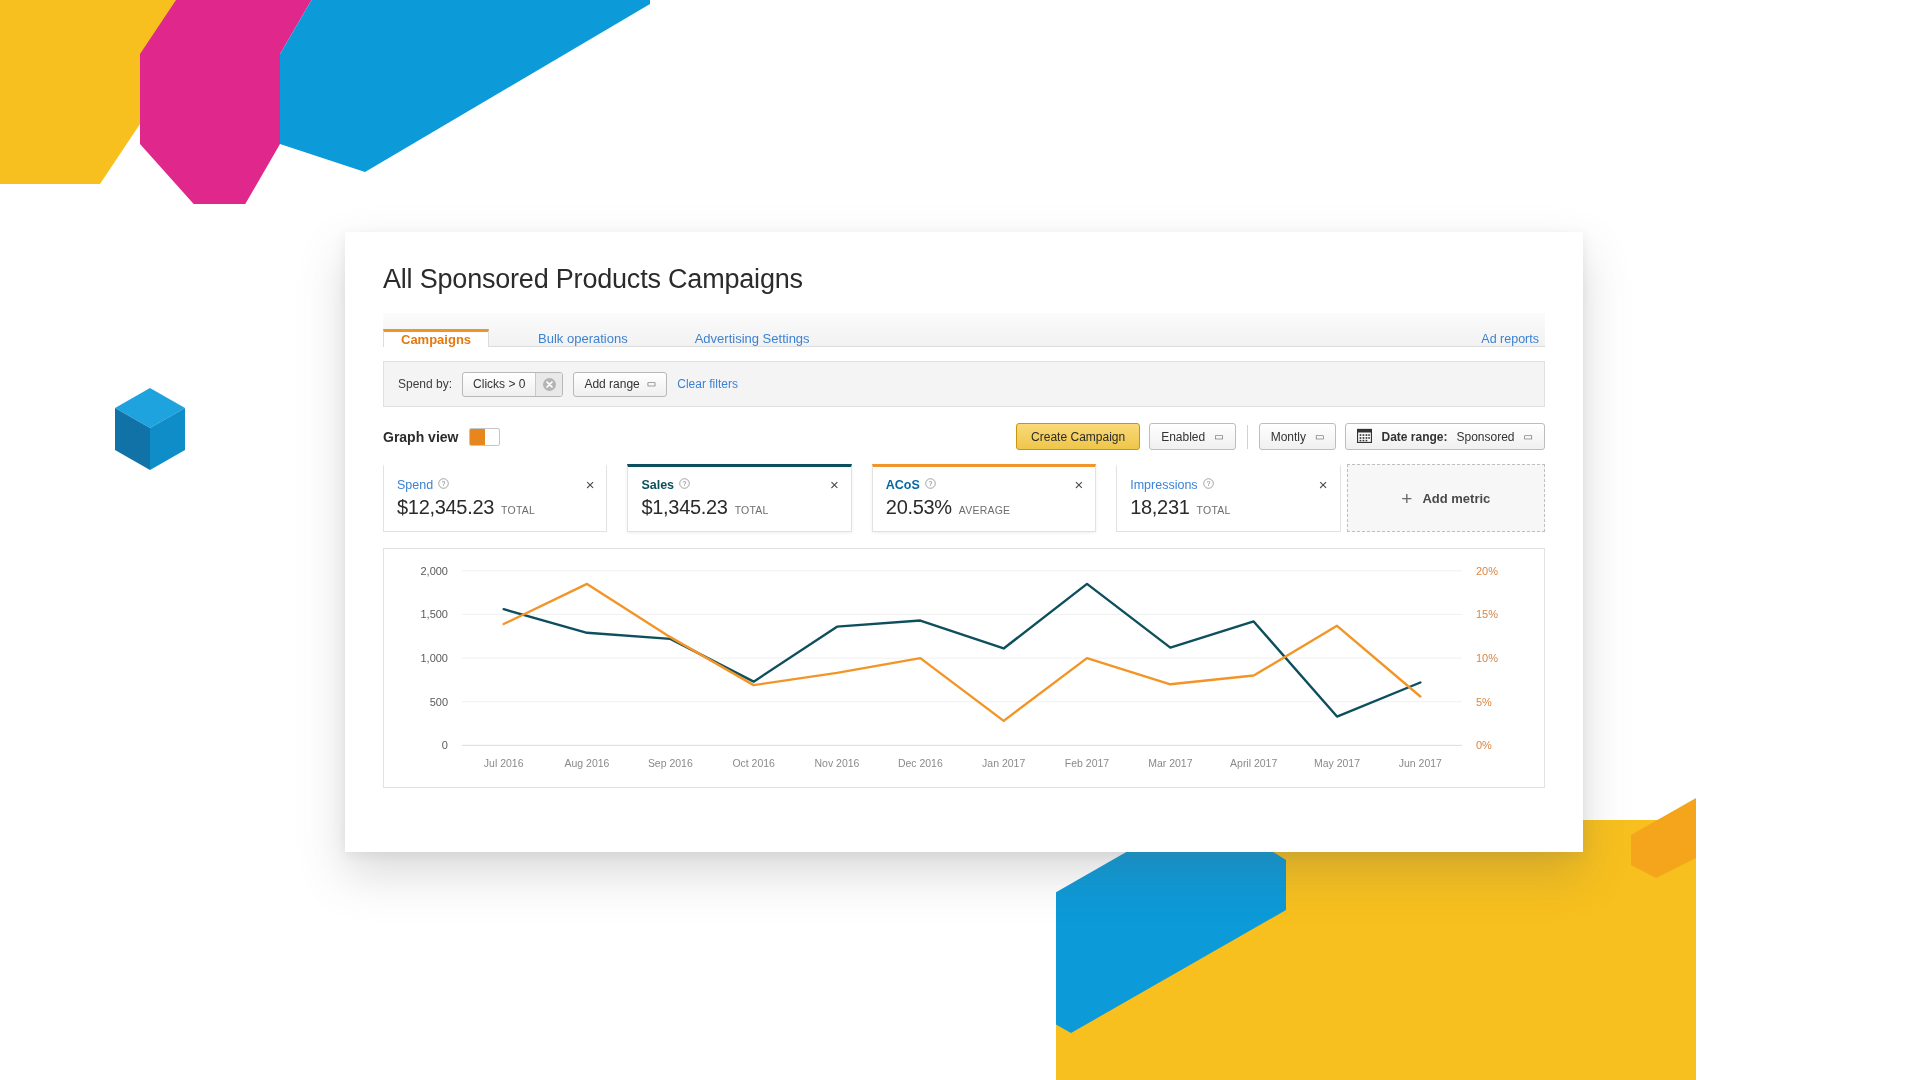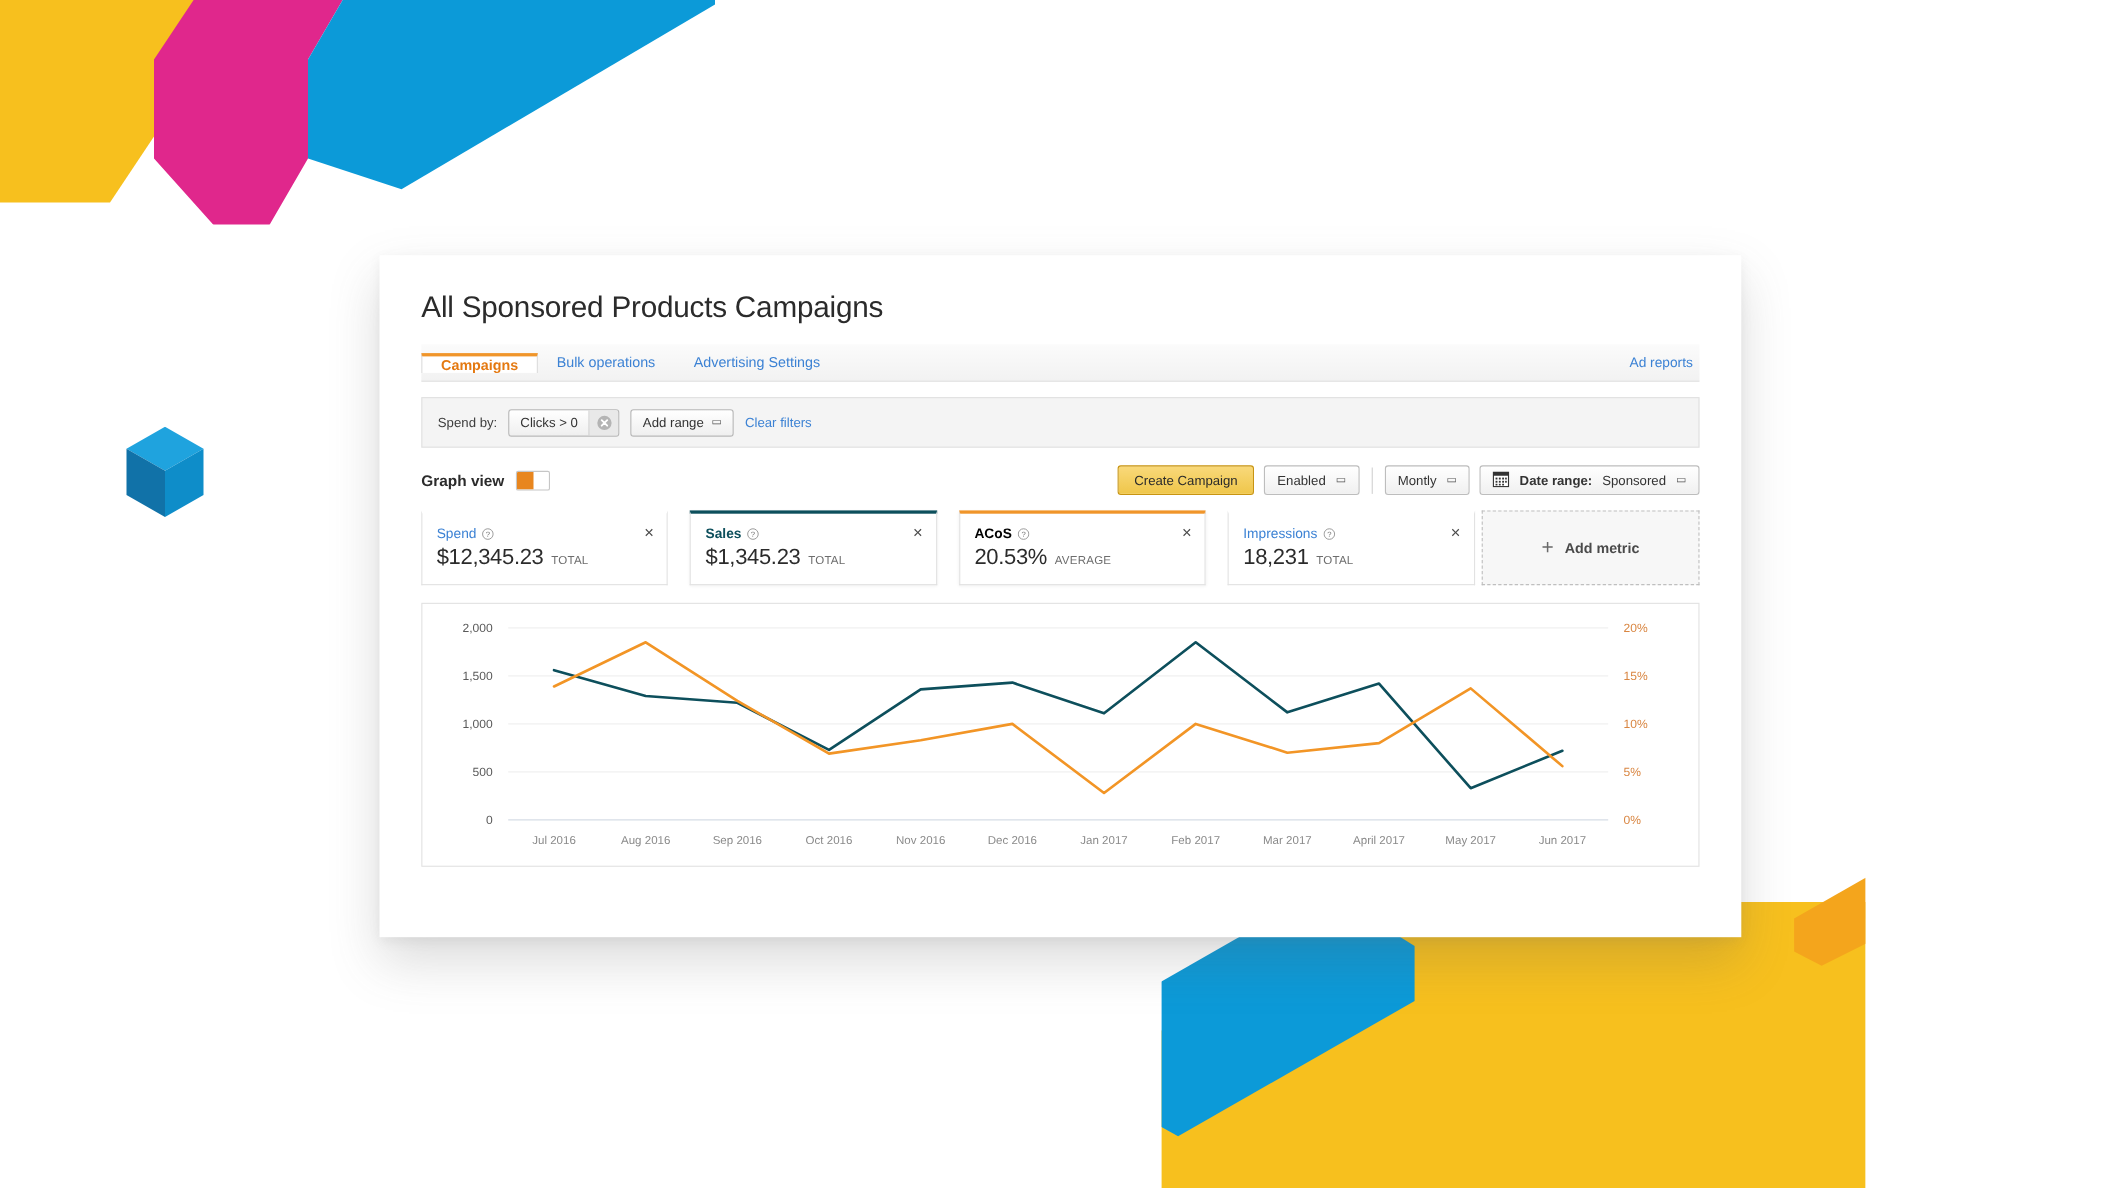--- a/index.html
+++ b/index.html
@@ -34,24 +34,25 @@
     color: #2b2b2b;
     font-weight: 400;
     letter-spacing: -0.2px;
     margin-bottom: 18px;
   }
 
   
   #tabbar {
     position: relative;
     display: flex;
-    align-items: center;
+    align-items: flex-end;
     border-bottom: 1px solid #dcdcdc;
     background: linear-gradient(#fbfbfb, #f2f2f2);
     height: 34px;
+    gap: 32px;
   }
   .tab {
     display: flex; align-items: center;
     padding: 0 17px;
     font-size: 13px;
     color: #3c82d4;
     cursor: pointer;
     white-space: nowrap;
     border-right: 1px solid transparent;
   }
@@ -157,25 +158,25 @@
     border: 1px solid #e2e2e2;
     border-top: 3px solid transparent;
     padding: 11px 13px 12px 13px;
     position: relative;
     min-width: 0;
     cursor: pointer;
   }
   .metric + .metric { margin-left: 20px; }
   .metric.sel-teal { border-top-color:#0d4f5c; box-shadow:0 1px 3px rgba(0,0,0,0.07); }
   .metric.sel-orange { border-top-color:#f0952a; box-shadow:0 1px 3px rgba(0,0,0,0.07); }
-  .metric-head { display:flex; align-items:center; }
+  .metric-head { display:flex; }
   .metric-name { font-size: 12.5px; }
   .metric-name.blue { color:#3c82d4; }
   .metric-name.teal { color:#0d4f5c; font-weight:bold; }
-  .metric-name.orange { color:#000000; font-weight:bold; }
+  .metric-name.orange { color:#0369a1; font-weight:bold; }
   .qmark { margin-left:5px; display:inline-flex; }
   .metric-x {
     position:absolute; right: 12px; top: 10px;
     font-size: 15px; color:#4a4a4a; line-height:1; cursor:pointer;
     font-family:"Liberation Sans", sans-serif;
   }
   .metric-valrow { margin-top: 4px; display:flex; align-items:baseline; }
   .metric-value { font-size: 20px; color:#2b2b2b; letter-spacing:-0.3px; }
   .metric-unit { margin-left: 7px; font-size: 10.5px; color:#6d6d6d; letter-spacing:0.2px; }
   #add-metric {

